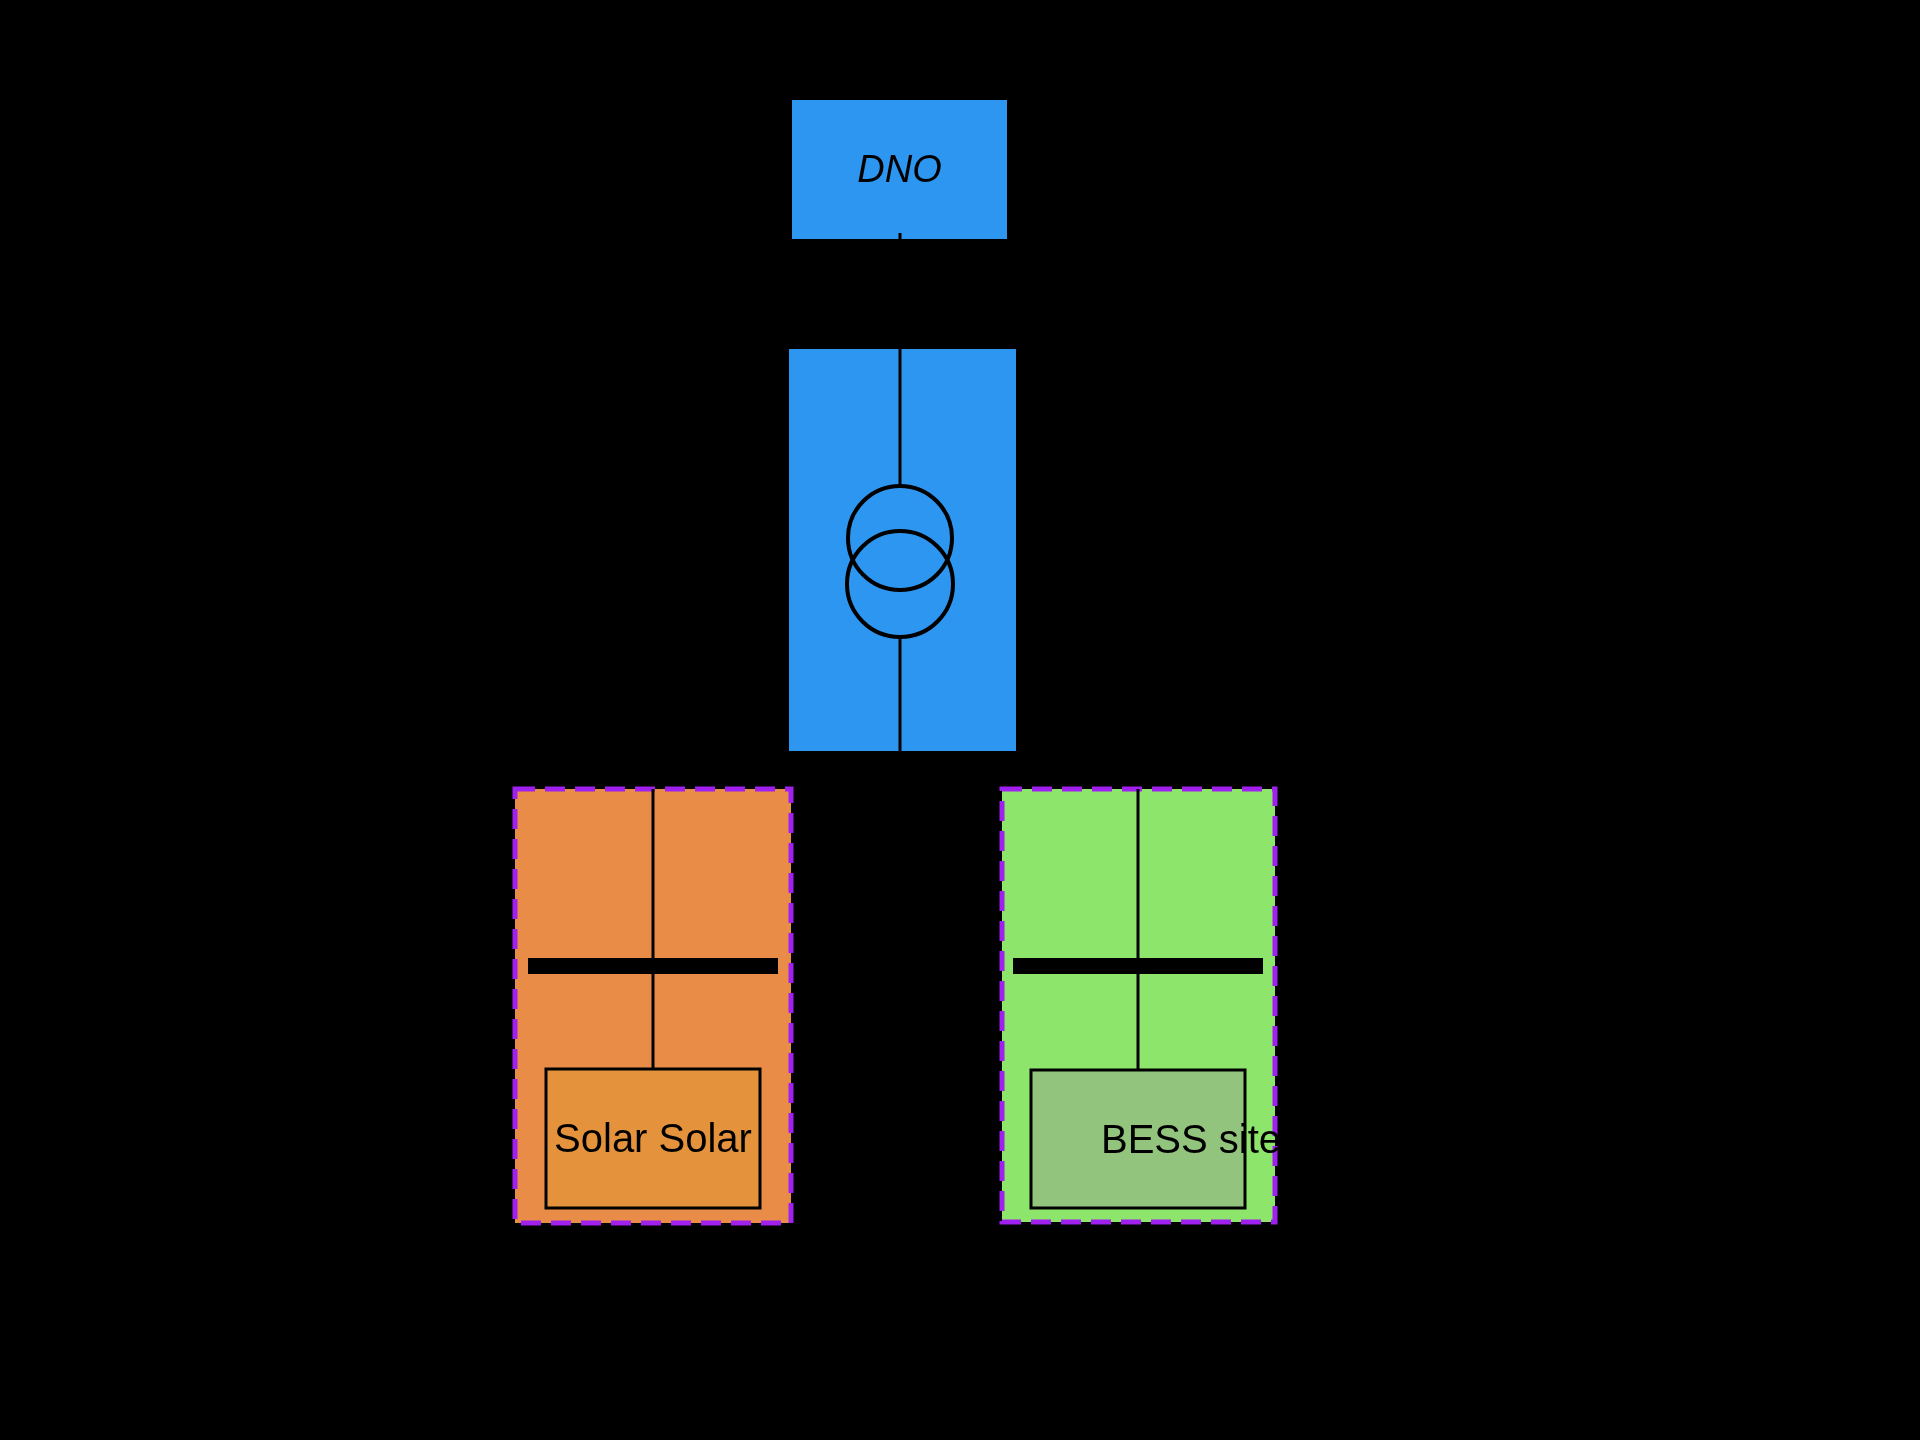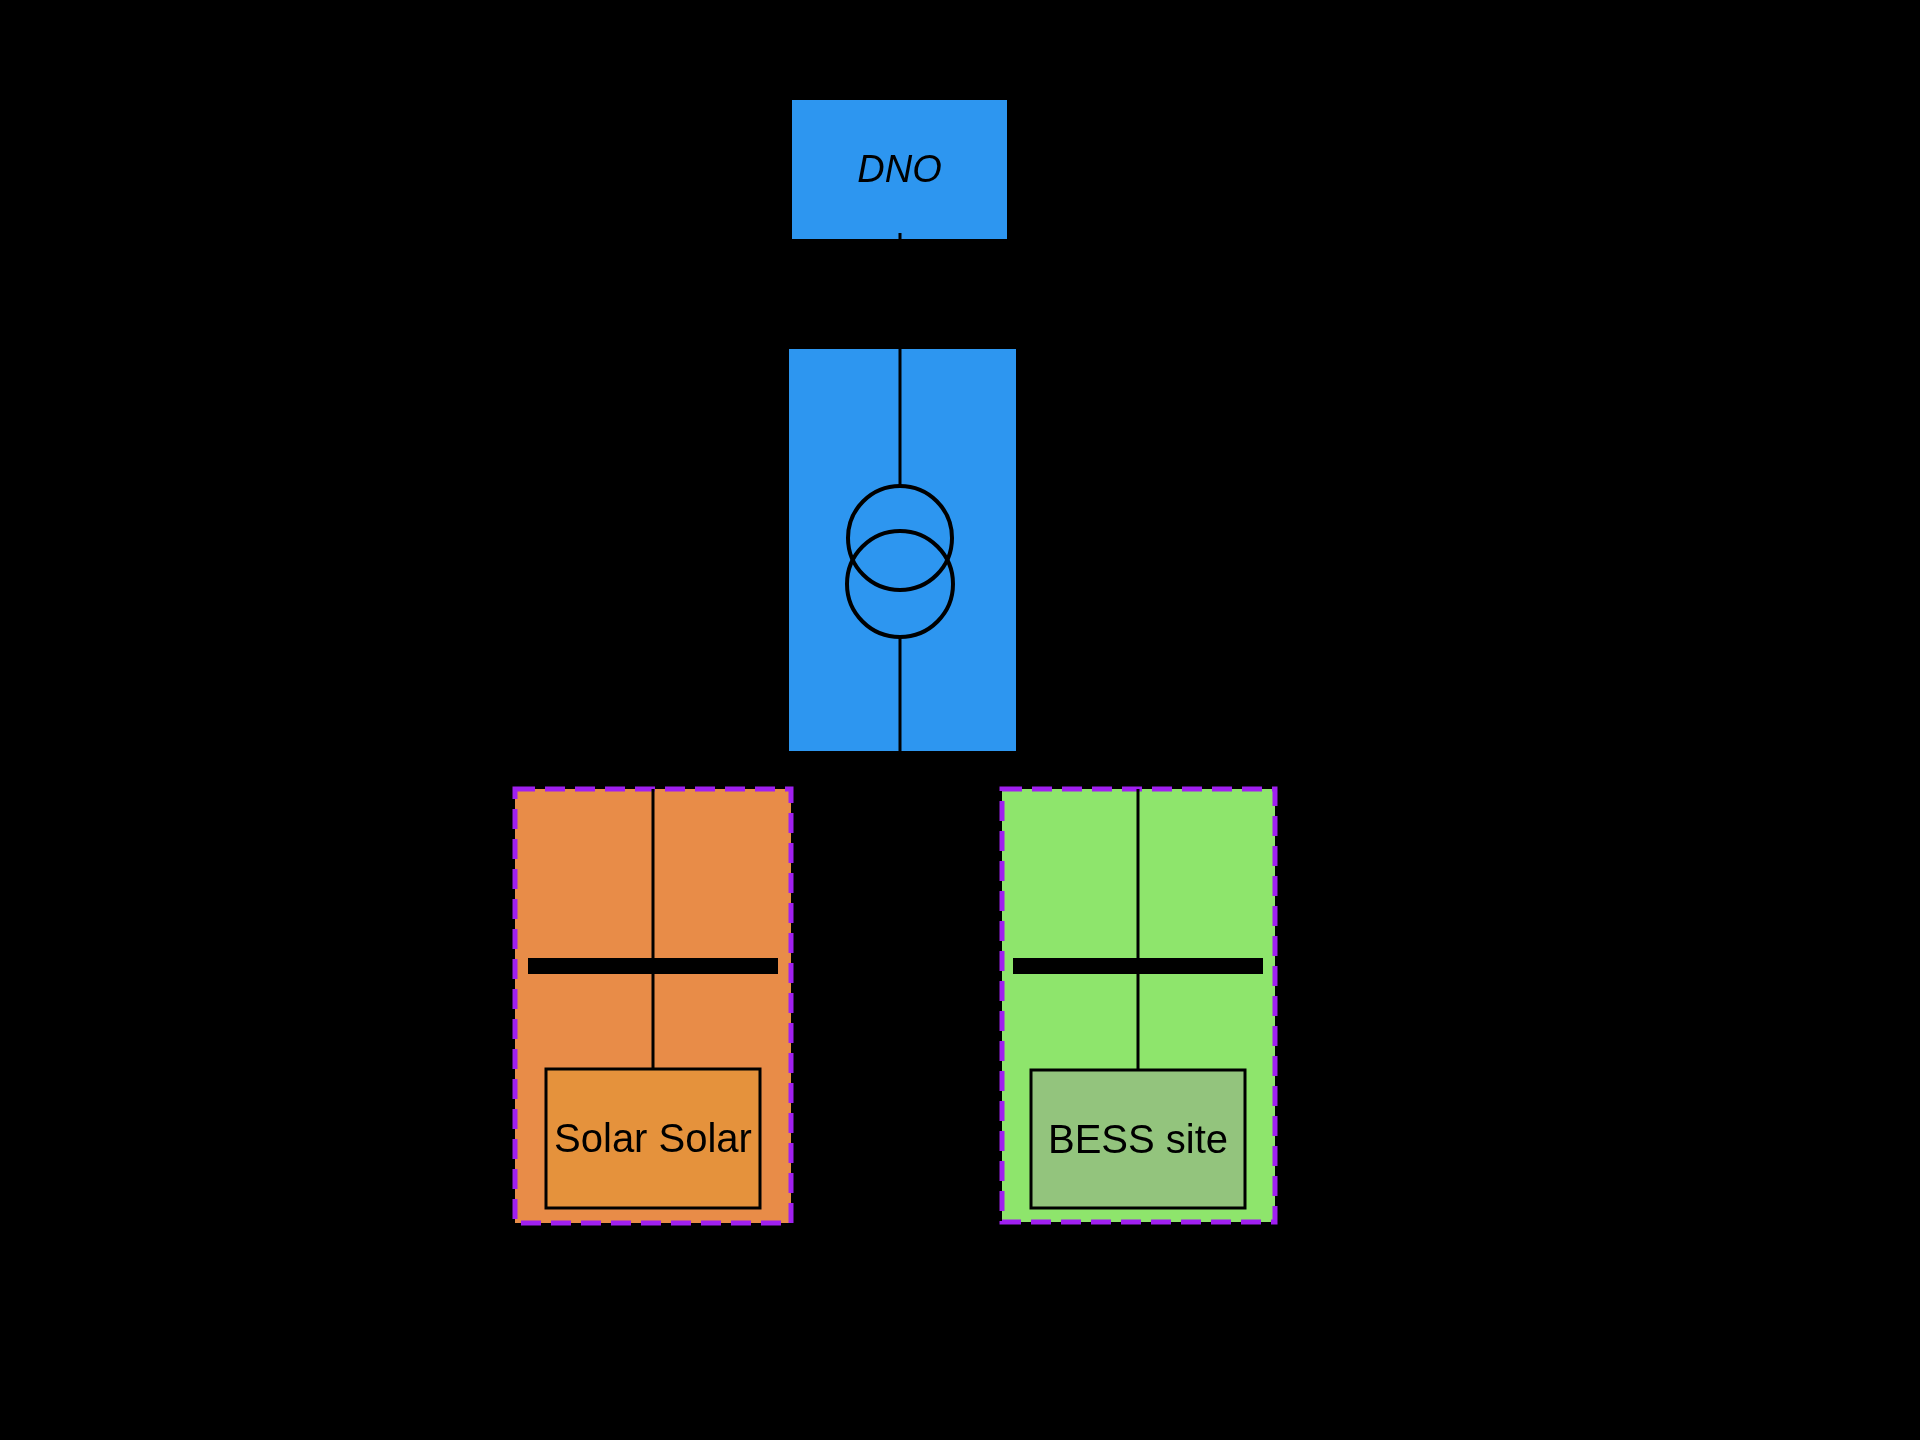--- a/index.html
+++ b/index.html
@@ -47,21 +47,21 @@
   .label-dno {
     left: 792px; top: 100px; width: 215px; height: 139px;
     font-size: 38px;
     font-style: italic;
   }
   .label-solar {
     left: 546px; top: 1069px; width: 214px; height: 139px;
     font-size: 40px;
   }
   .label-bess {
-    left: 1031px; top: 1070px; width: 214px; height: 138px;
+    left: 1084px; top: 1070px; width: 214px; height: 138px;
     font-size: 40px;
   }
 </style>
 </head>
 <body>
 
 <div class="canvas">
 
   <svg class="diagram-svg" width="1920" height="1440" viewBox="0 0 1920 1440">
 

